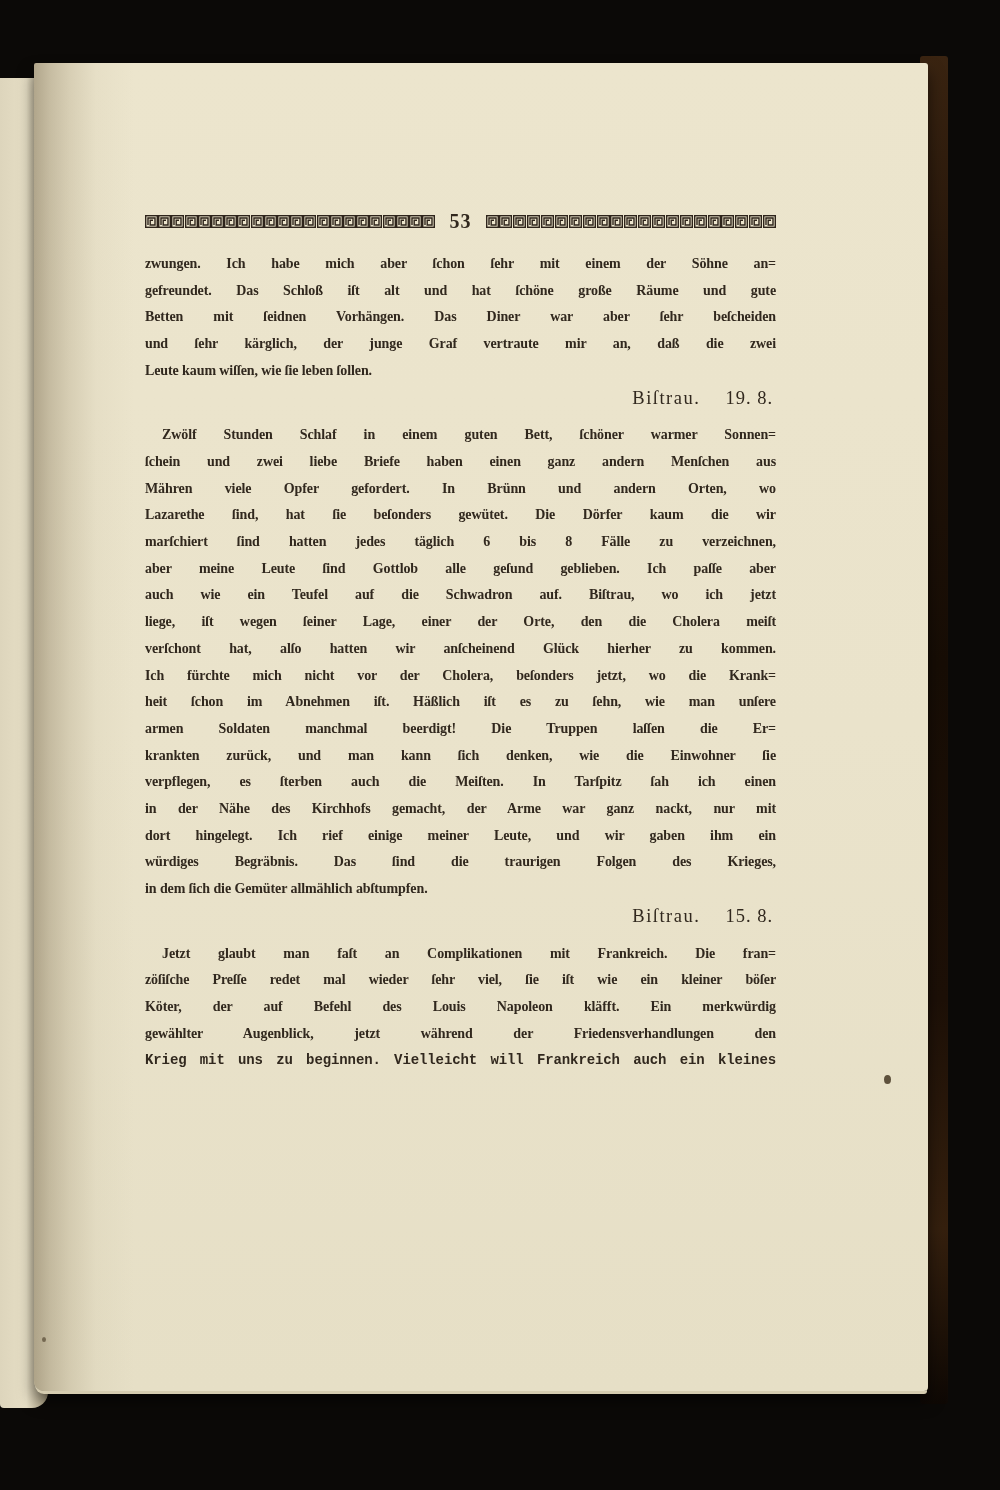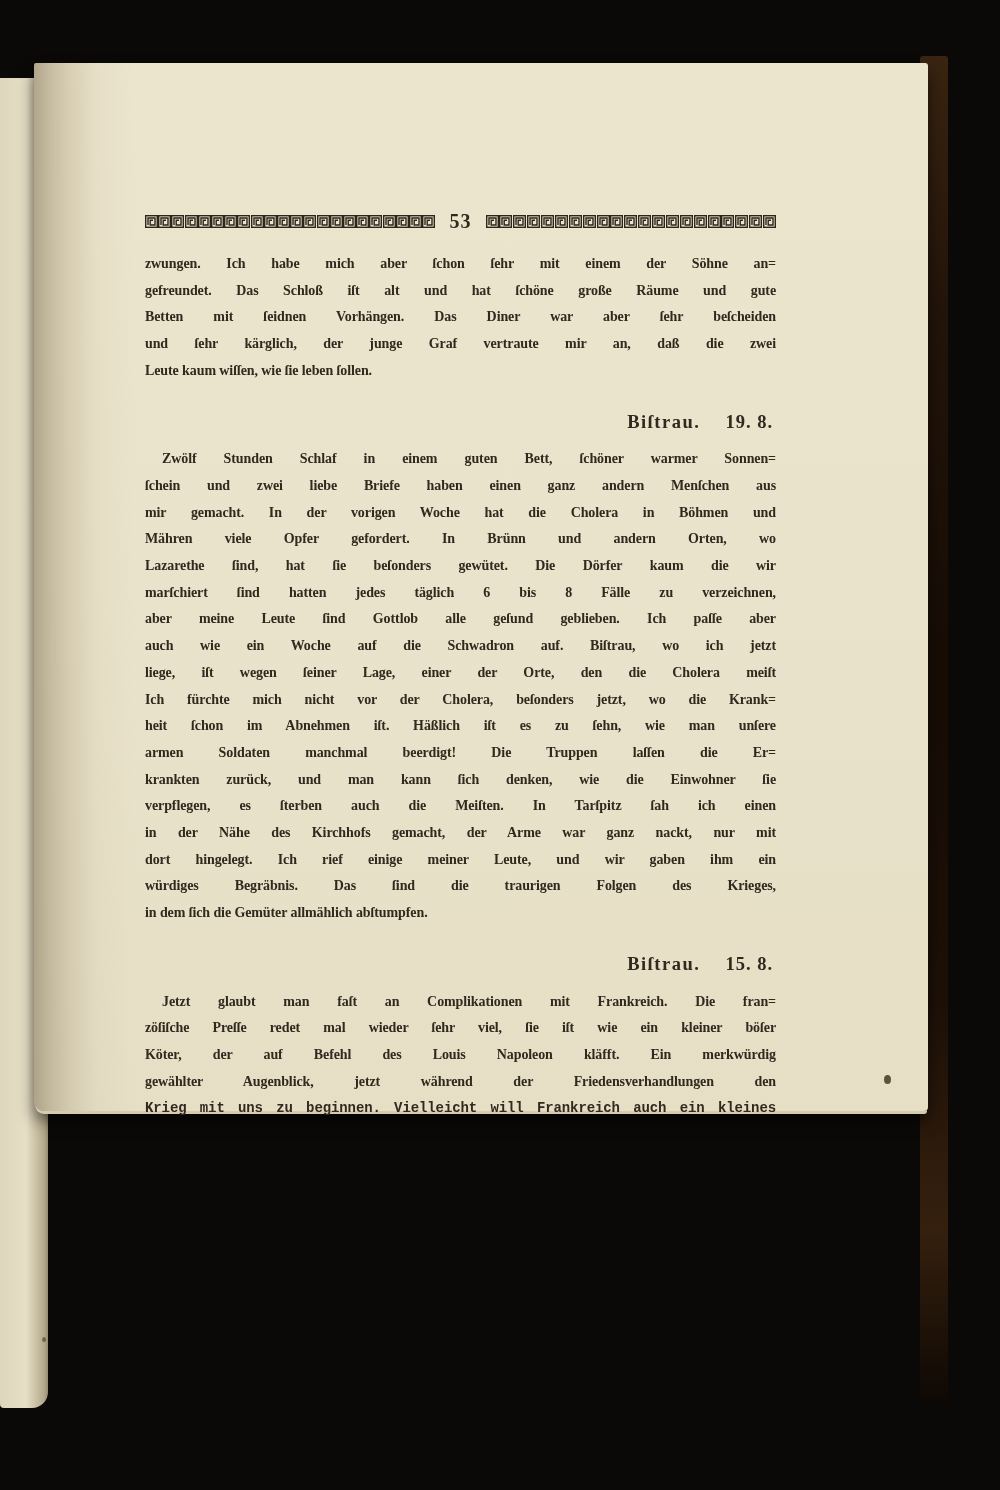--- a/index.html
+++ b/index.html
@@ -34,21 +34,21 @@
   .under-leaf {
     position: absolute;
     left: 0; top: 78px; width: 48px; height: 1330px;
     background: linear-gradient(90deg, #ddd5bc 0%, #e6dec5 55%, #b3a88b 92%, #968b6e 100%);
     border-radius: 0 0 16px 4px;
   }
 
   
   .page {
     position: absolute;
-    left: 34px; top: 63px; width: 894px; height: 1048px;
+    left: 34px; top: 63px; width: 894px; height: 1328px;
     background:
       linear-gradient(90deg,
         rgba(118,103,74,0.50) 0px,
         rgba(146,132,102,0.42) 16px,
         rgba(168,155,124,0.30) 36px,
         rgba(190,180,150,0.12) 62px,
         rgba(0,0,0,0) 100px),
       linear-gradient(180deg, #ece5cd 0%, var(--paper) 50%, #e6dfc6 100%);
     border-radius: 2px 3px 4px 10px;
     box-shadow: 0 4px 0 -1px var(--page_edge), 0 10px 16px rgba(0,0,0,0.55);
@@ -85,24 +85,23 @@
     letter-spacing: -0.1px;
   }
   .line { text-align: justify; text-align-last: justify; white-space: normal; }
   .line.last { text-align-last: left; }
   .para.continues .line.last { text-align-last: justify; font-family: Liberation Mono, monospace; }
   .para.indented .line:first-child { text-indent: 17px; }
 
   .entry-heading {
     font-size: 18.5px;
     line-height: 26.7px;
-    font-weight: bold;
+    font-weight: normal;
     text-align: right;
     padding-right: 3px;
-    margin-top: 24px;
     margin-bottom: 11px;
   }
   .entry-heading .place { letter-spacing: 1.5px; }
   .entry-heading .date { margin-left: 25px; letter-spacing: 1px; }
 
   
   .speck { position: absolute; background: #453723; border-radius: 50%; opacity: 0.85; }
   .speck.s1 { left: 850px; top: 1012px; width: 7px; height: 9px; }
   .speck.s2 { left: 8px;  top: 1274px; width: 4px; height: 5px; opacity: 0.6; }
 </style>
@@ -305,27 +304,27 @@
           <div class="line last">Leute kaum wiſſen, wie ſie leben ſollen.</div>
         </div>
 
       <div class="entry-heading">
         <span class="place">Biſtrau.</span><span class="date">19. 8.</span>
       </div>
 
       <div class="para indented">
           <div class="line">Zwölf Stunden Schlaf in einem guten Bett, ſchöner warmer Sonnen=</div>
           <div class="line">ſchein und zwei liebe Briefe haben einen ganz andern Menſchen aus</div>
-          <div class="line">mir gemacht. In der vorigen Woche hat die Cholera in Böhmen und</div>
           <div class="line">Mähren viele Opfer gefordert. In Brünn und andern Orten, wo</div>
           <div class="line">Lazarethe ſind, hat ſie beſonders gewütet. Die Dörfer kaum die wir</div>
           <div class="line">marſchiert ſind hatten jedes täglich 6 bis 8 Fälle zu verzeichnen,</div>
           <div class="line">aber meine Leute ſind Gottlob alle geſund geblieben. Ich paſſe aber</div>
-          <div class="line">auch wie ein Woche auf die Schwadron auf. Biſtrau, wo ich jetzt</div>
+          <div class="line">auch wie ein Teufel auf die Schwadron auf. Biſtrau, wo ich jetzt</div>
           <div class="line">liege, iſt wegen ſeiner Lage, einer der Orte, den die Cholera meiſt</div>
+          <div class="line">verſchont hat, alſo hatten wir anſcheinend Glück hierher zu kommen.</div>
           <div class="line">Ich fürchte mich nicht vor der Cholera, beſonders jetzt, wo die Krank=</div>
           <div class="line">heit ſchon im Abnehmen iſt. Häßlich iſt es zu ſehn, wie man unſere</div>
           <div class="line">armen Soldaten manchmal beerdigt! Die Truppen laſſen die Er=</div>
           <div class="line">krankten zurück, und man kann ſich denken, wie die Einwohner ſie</div>
           <div class="line">verpflegen, es ſterben auch die Meiſten. In Tarſpitz ſah ich einen</div>
           <div class="line">in der Nähe des Kirchhofs gemacht, der Arme war ganz nackt, nur mit</div>
           <div class="line">dort hingelegt. Ich rief einige meiner Leute, und wir gaben ihm ein</div>
           <div class="line">würdiges Begräbnis. Das ſind die traurigen Folgen des Krieges,</div>
           <div class="line last">in dem ſich die Gemüter allmählich abſtumpfen.</div>
         </div>

